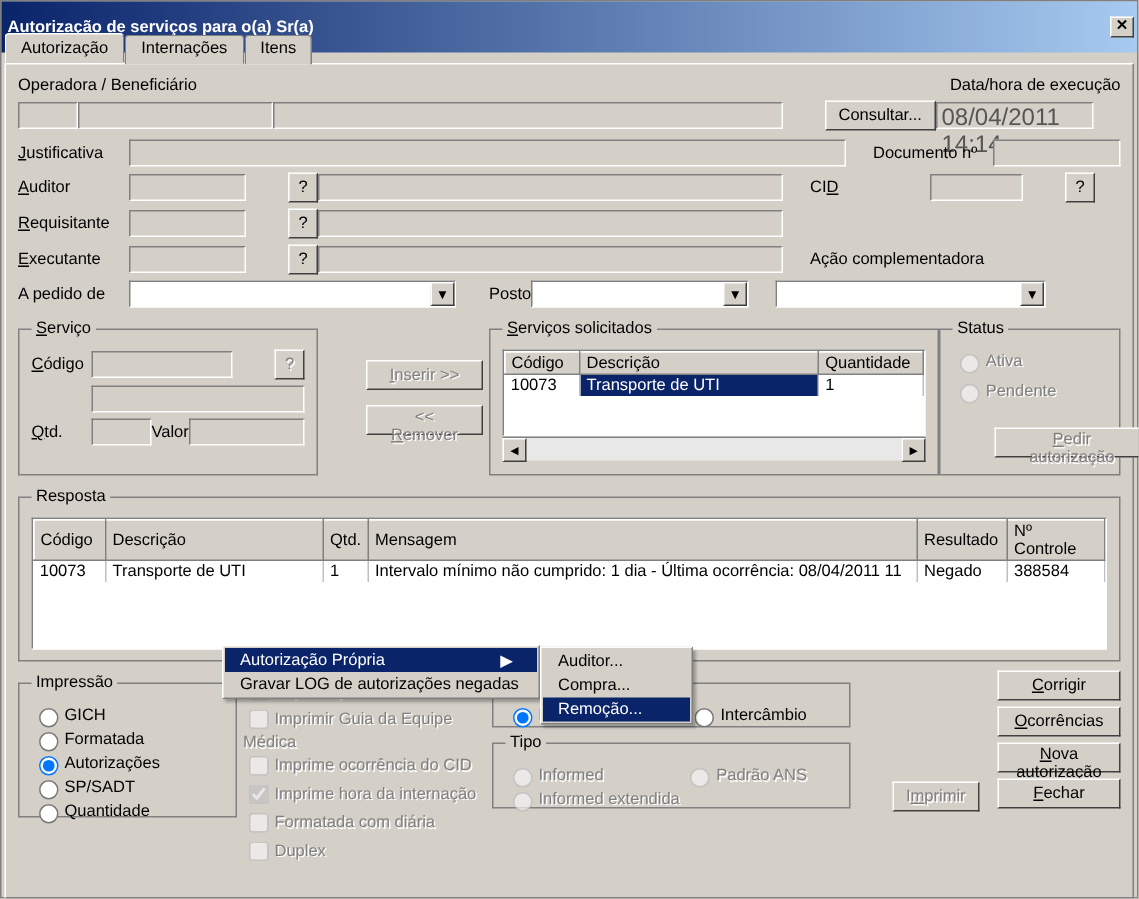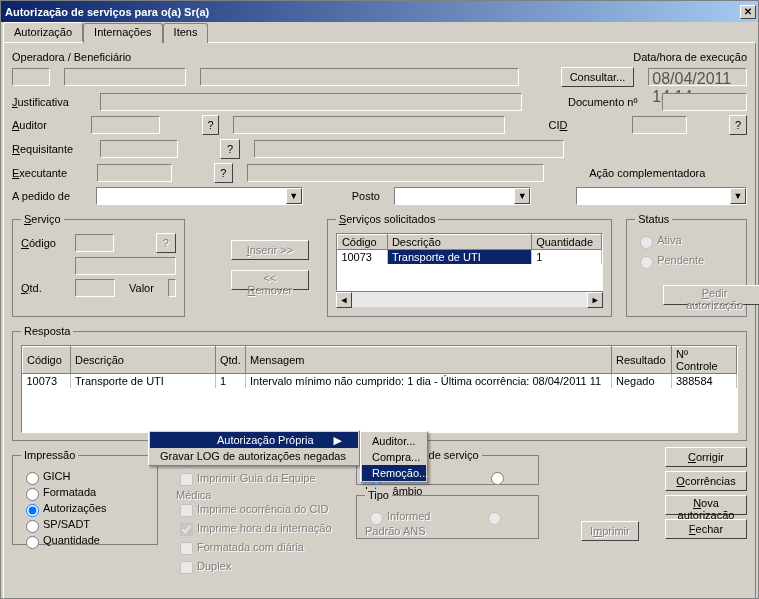--- a/index.html
+++ b/index.html
@@ -13,21 +13,21 @@
     height: 599px;
   }
   .window {
     width: 759px;
     height: 599px;
     background: #d4d0c8;
     border: 1px solid #808080;
     position: relative;
   }
   .titlebar {
-    height: 21px;
+    height: 34px;
     background: linear-gradient(to right, #0a246a, #a6caf0);
     color: #fff;
     font-weight: bold;
     display: flex;
     align-items: center;
     padding: 0 2px 0 4px;
     font-size: 11px;
   }
   .titlebar-text { flex: 1; }
   .close-btn {
@@ -83,21 +83,21 @@
   }
   .tabpanel {
     position: absolute;
     top: 20px; left: 0; right: 0; bottom: 0;
     border: 1px solid #808080;
     border-top-color: #fff;
     border-left-color: #fff;
     background: #d4d0c8;
     padding: 8px;
   }
-  .row { display: flex; align-items:center; margin-bottom: 4px; gap: 14px; }
+  .row { display: flex; align-items:center; margin-bottom: 4px; gap: 0; }
   .label { text-align: left; }
   .underline { text-decoration: underline; }
   .sunken {
     border: 1px solid #808080;
     border-right-color: #fff;
     border-bottom-color: #fff;
     background: #fff;
     height: 18px;
     padding: 1px 3px;
     font-size: 16px;
@@ -179,21 +179,20 @@
     border-top-color:#fff;
     border-left-color:#fff;
     box-shadow: 2px 2px 2px rgba(0,0,0,0.3);
     padding:1px;
     z-index:100;
   }
   .ctx-item {
     padding: 2px 16px 2px 10px;
     white-space:nowrap;
     cursor:default;
-    text-align:right;
   }
   .ctx-item.hl { background:#0a246a; color:#fff; }
   .ctx-sub-arrow { float:right; margin-left:20px; }
 </style>
 </head>
 <body>
 
 <div class="window">
   <div class="titlebar">
     <span class="titlebar-text">Autorização de serviços para o(a) Sr(a)</span>
@@ -272,21 +271,21 @@
           </div>
           <span style="width:18px"></span>
           <div class="dropdown" style="width:180px">
             <div class="sunken"></div>
               <div class="dropbtn">▼</div>
           </div>
         </div>
 
         <div class="row" style="align-items:stretch; margin-top:4px; height:112px">
 
-          <fieldset style="width:172px">
+          <fieldset style="width:200px">
             <legend><span class="underline">S</span>erviço</legend>
             <div class="row">
               <span style="width:40px"><span class="underline">C</span>ódigo</span>
               <div class="sunken ro" style="flex:1"></div>
               <button class="btn smallbtn disabled">?</button>
             </div>
             <div class="row">
               <span style="width:40px"></span>
               <div class="sunken ro" style="flex:1"></div>
             </div>
@@ -386,20 +385,21 @@
               <legend>Codificação de serviço</legend>
               <span><input type="radio" name="cod" class="radio" checked="" style=""><span>Local</span></span>
               <span style="margin-left:70px"><input type="radio" name="cod" class="radio" style=""><span>Intercâmbio</span></span>
             </fieldset>
             <fieldset style="height:50px">
               <legend>Tipo</legend>
               <div>
                 <span class="disabled-text"><input type="radio" name="tp" class="radio" disabled="" style=""><span>Informed</span></span>
                 <span class="disabled-text" style="margin-left:50px"><input type="radio" name="tp" class="radio" disabled="" style=""><span>Padrão ANS</span></span>
               </div>
+              <div class="disabled-text"><input type="radio" name="tp" class="radio" disabled="" style=""><span>Informed extendida</span></div>
             </fieldset>
           </div>
 
           <div style="width:70px; display:flex; align-items:flex-end; padding-bottom:8px">
             <button class="btn disabled" style="width:68px">I<span class="underline">m</span>primir</button>
           </div>
 
           <div style="width:110px; display:flex; flex-direction:column; gap:4px; padding-top:2px">
             <button class="btn"><span class="underline">C</span>orrigir</button>
             <button class="btn"><span class="underline">O</span>corrências</button>
@@ -408,21 +408,21 @@
           </div>
         </div>
 
         <div class="ctx-menu" style="left:144px; top:387px; width:212px">
           <div class="ctx-item hl">
             <span>Autorização Própria</span>
             <span class="ctx-sub-arrow">▶</span>
           </div>
           <div class="ctx-item">Gravar LOG de autorizações negadas</div>
         </div>
-        <div class="ctx-menu" style="left:356px; top:388px; width:68px">
+        <div class="ctx-menu" style="left:356px; top:388px; width:102px">
           <div class="ctx-item">Auditor...</div>
           <div class="ctx-item">Compra...</div>
           <div class="ctx-item hl">Remoção...</div>
         </div>
 
       </div>
     </div>
   </div>
 </div>
 

